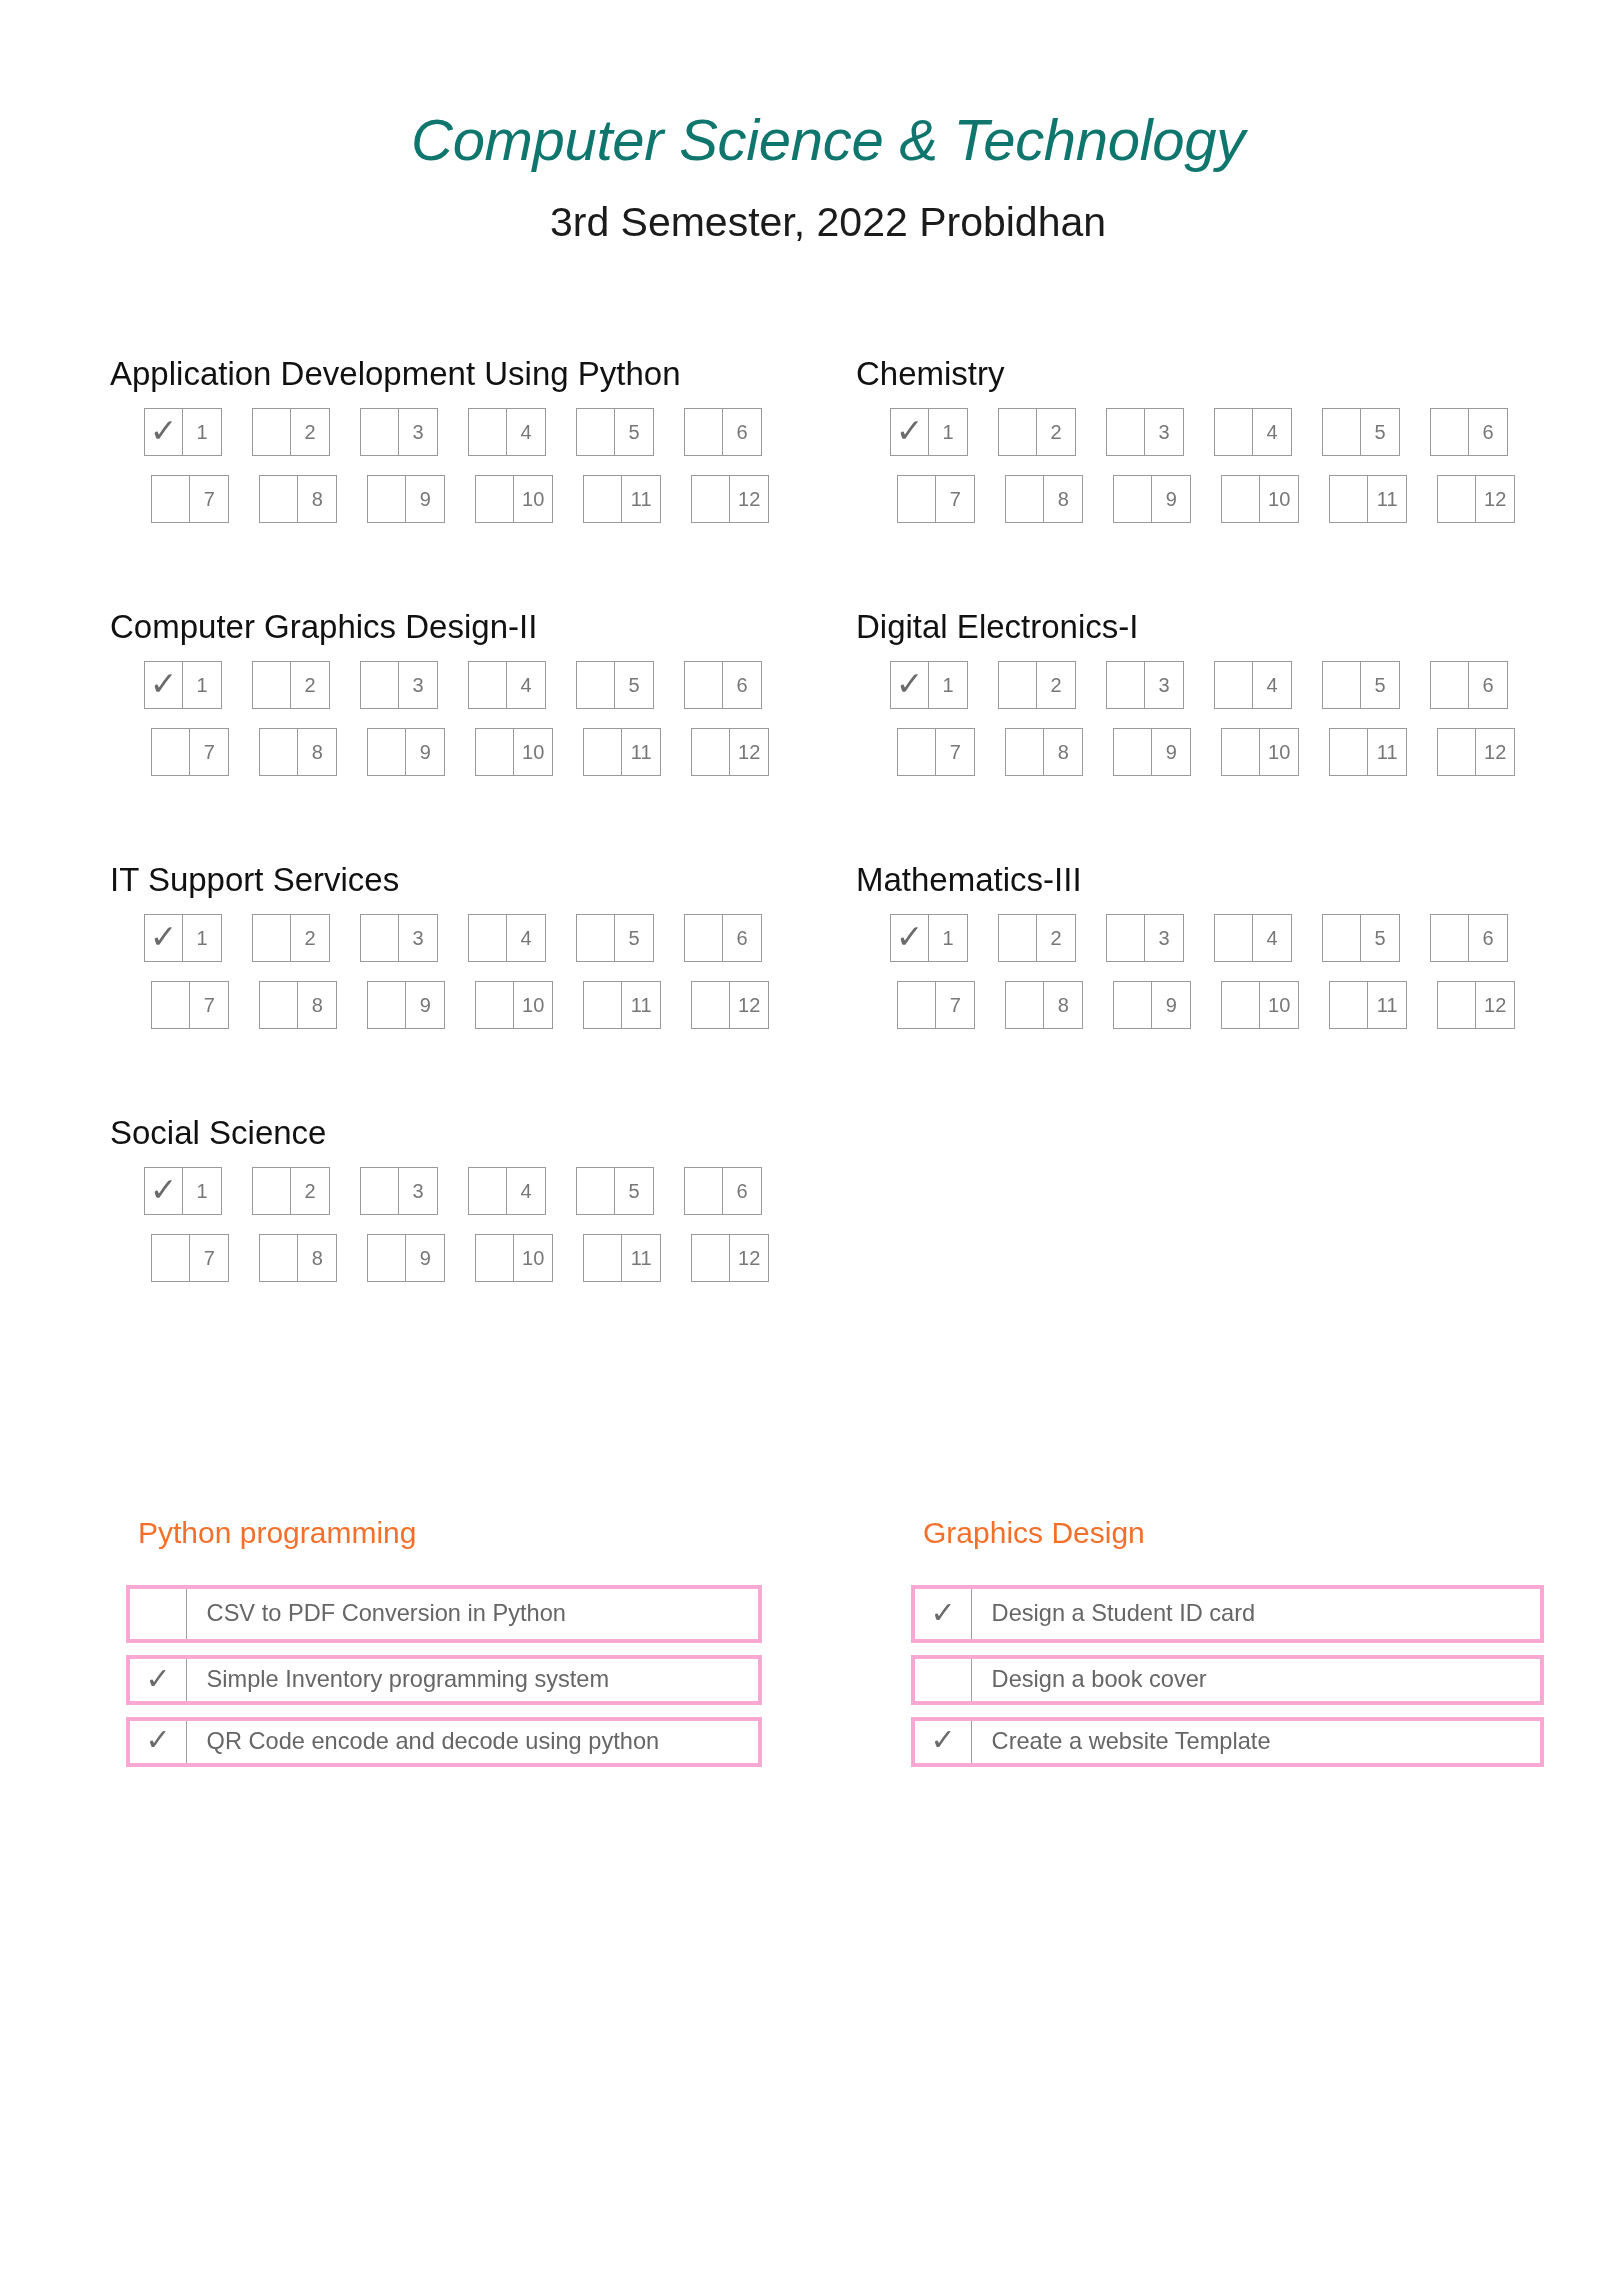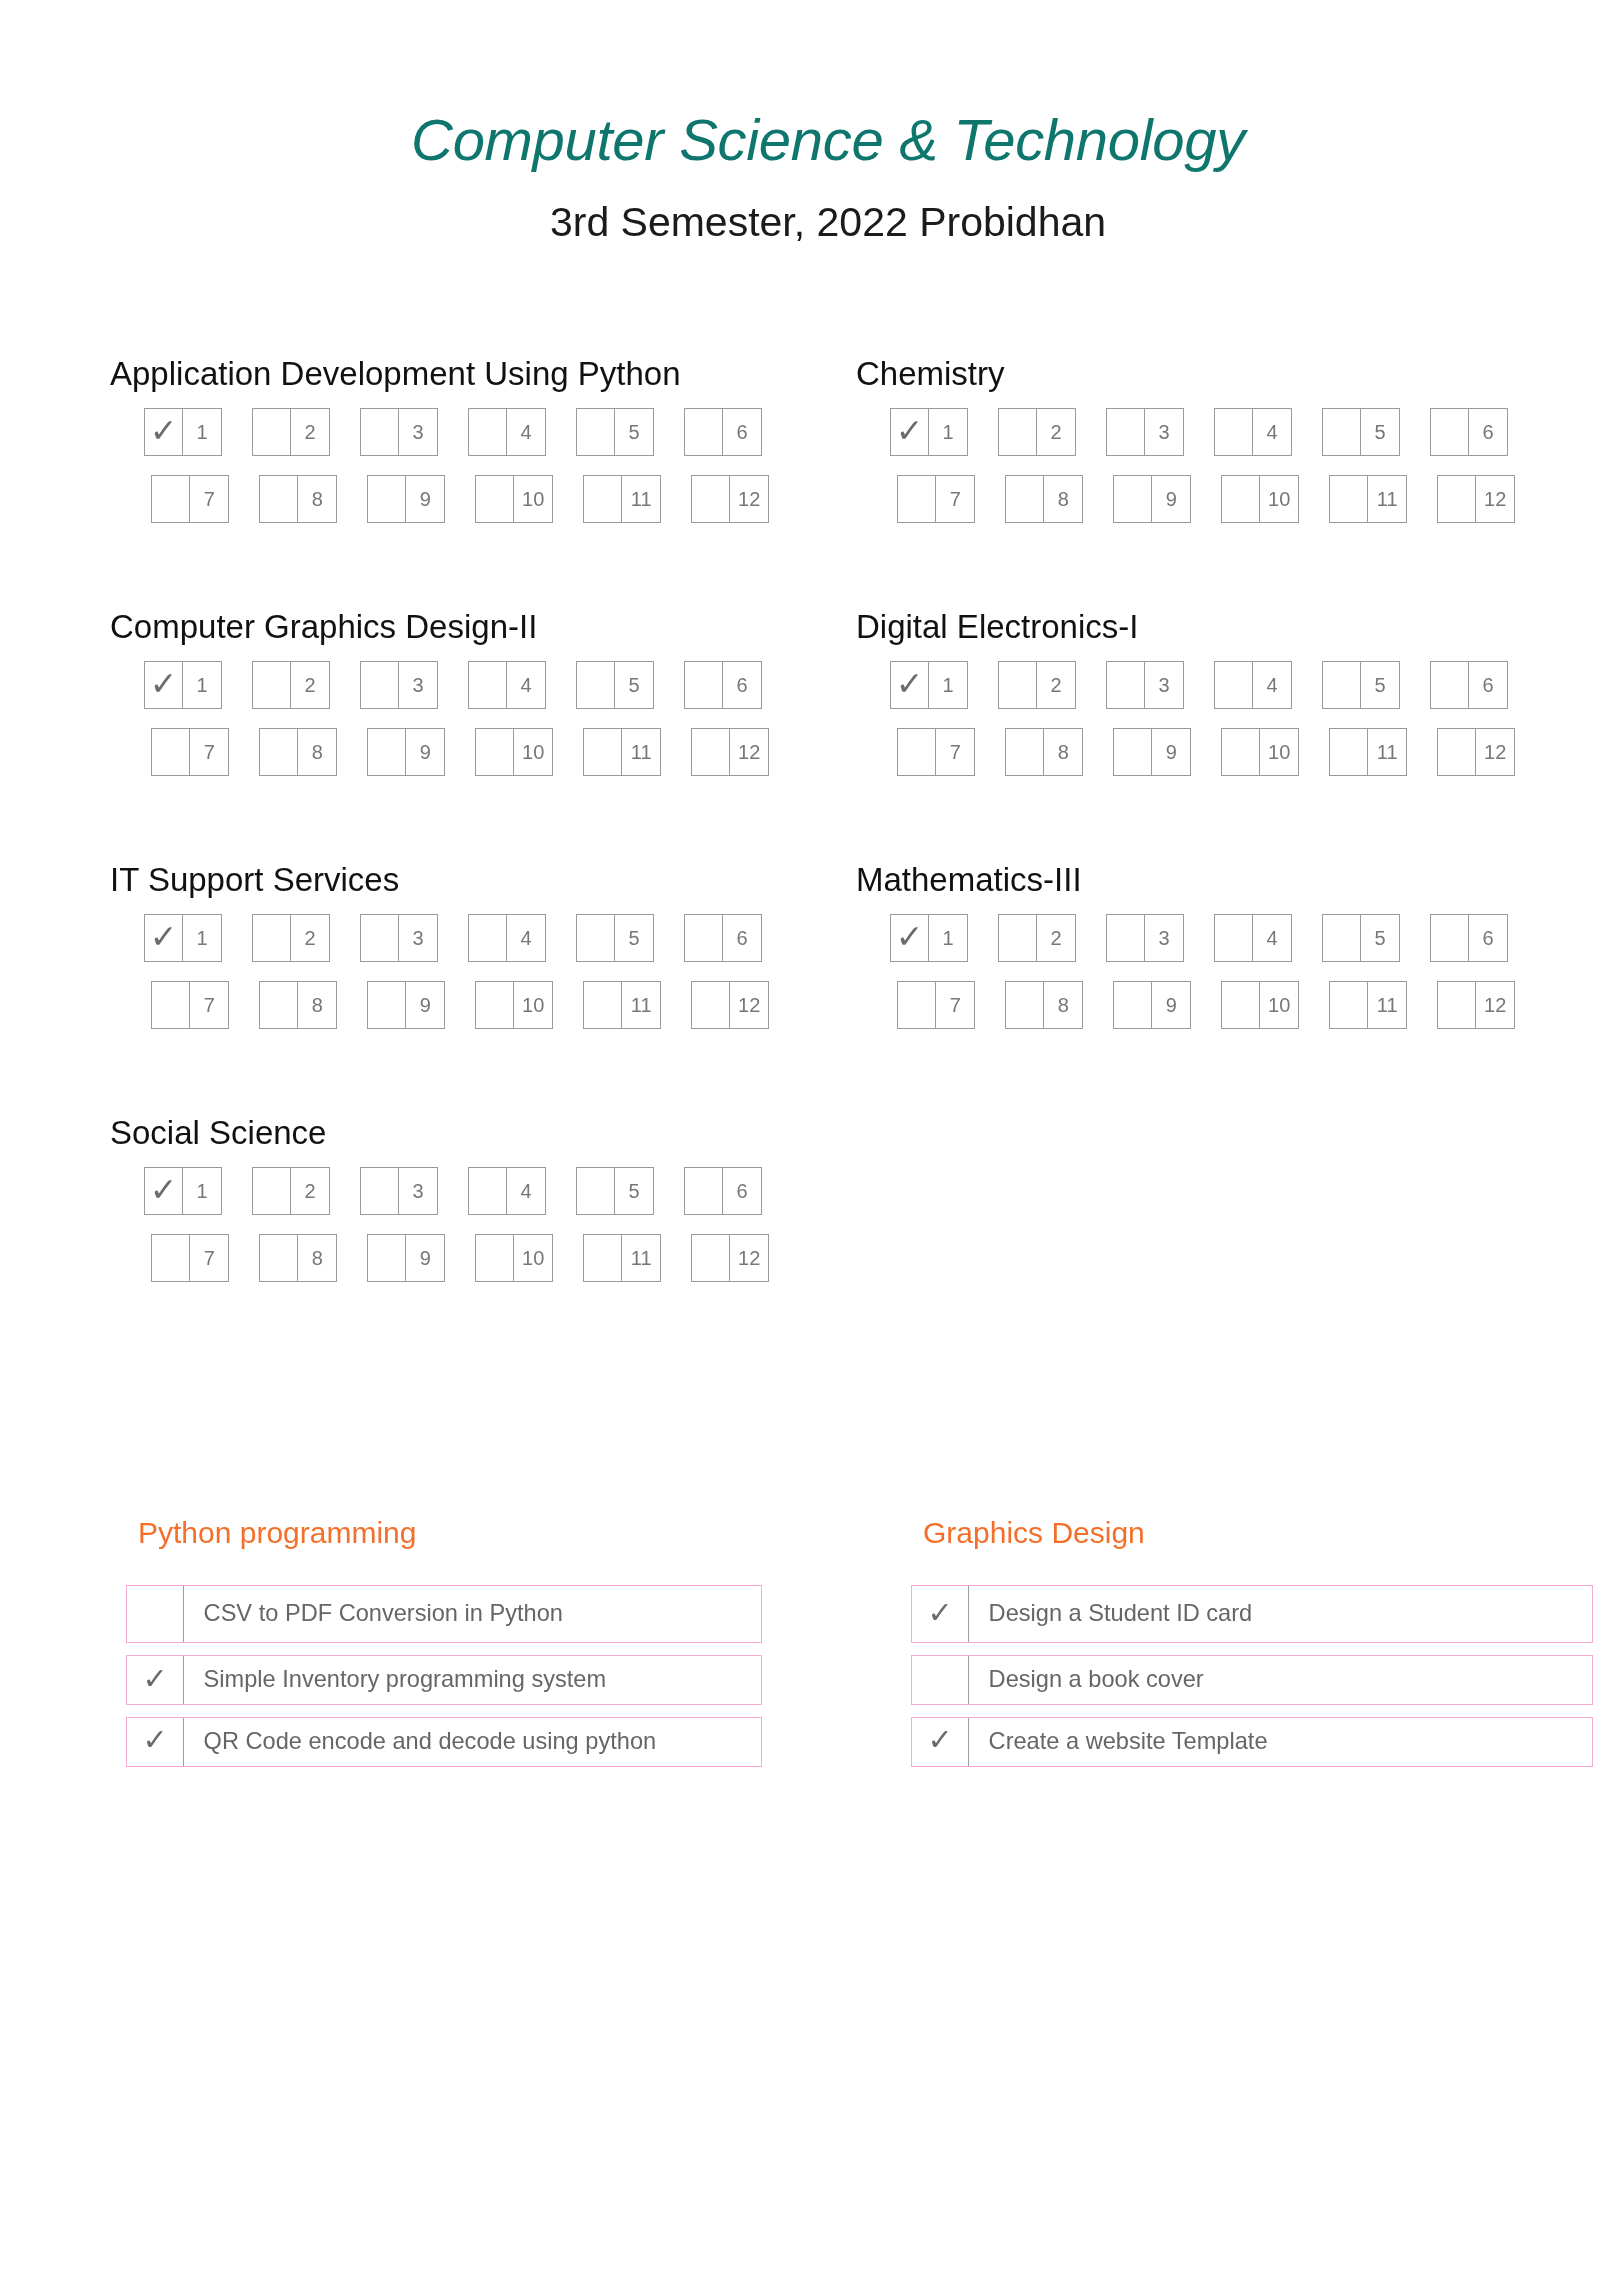--- a/index.html
+++ b/index.html
@@ -129,35 +129,35 @@
     position: absolute;
     left: 0;
     top: 1518px;
     width: 1623px;
   }
   .proj-col {
     position: absolute;
     top: 0;
   }
   #proj-col-left  { left: 126px;  width: 636px; }
-  #proj-col-right { left: 911px; width: 682px; }
+  #proj-col-right { left: 911px; width: 633px; }
 
   .proj-title {
     font-size: 30px;
     line-height: 1.0;
     color: #F4702A;
     font-weight: 400;
     margin: 0 0 37px 12px;
     white-space: nowrap;
   }
   .proj-row {
     display: flex;
     flex-direction: row;
     box-sizing: border-box;
-    border: 1px solid #f9a8d4;
+    border: 4px solid #f9a8d4;
     background: #fff;
     margin-bottom: 11.8px;
   }
   .proj-row.tall { height: 58px; }
   .proj-row.short { height: 50px; }
 
   .proj-check {
     width: 56px;
     flex: 0 0 56px;
     border-right: 1px solid #9d9d9d;

